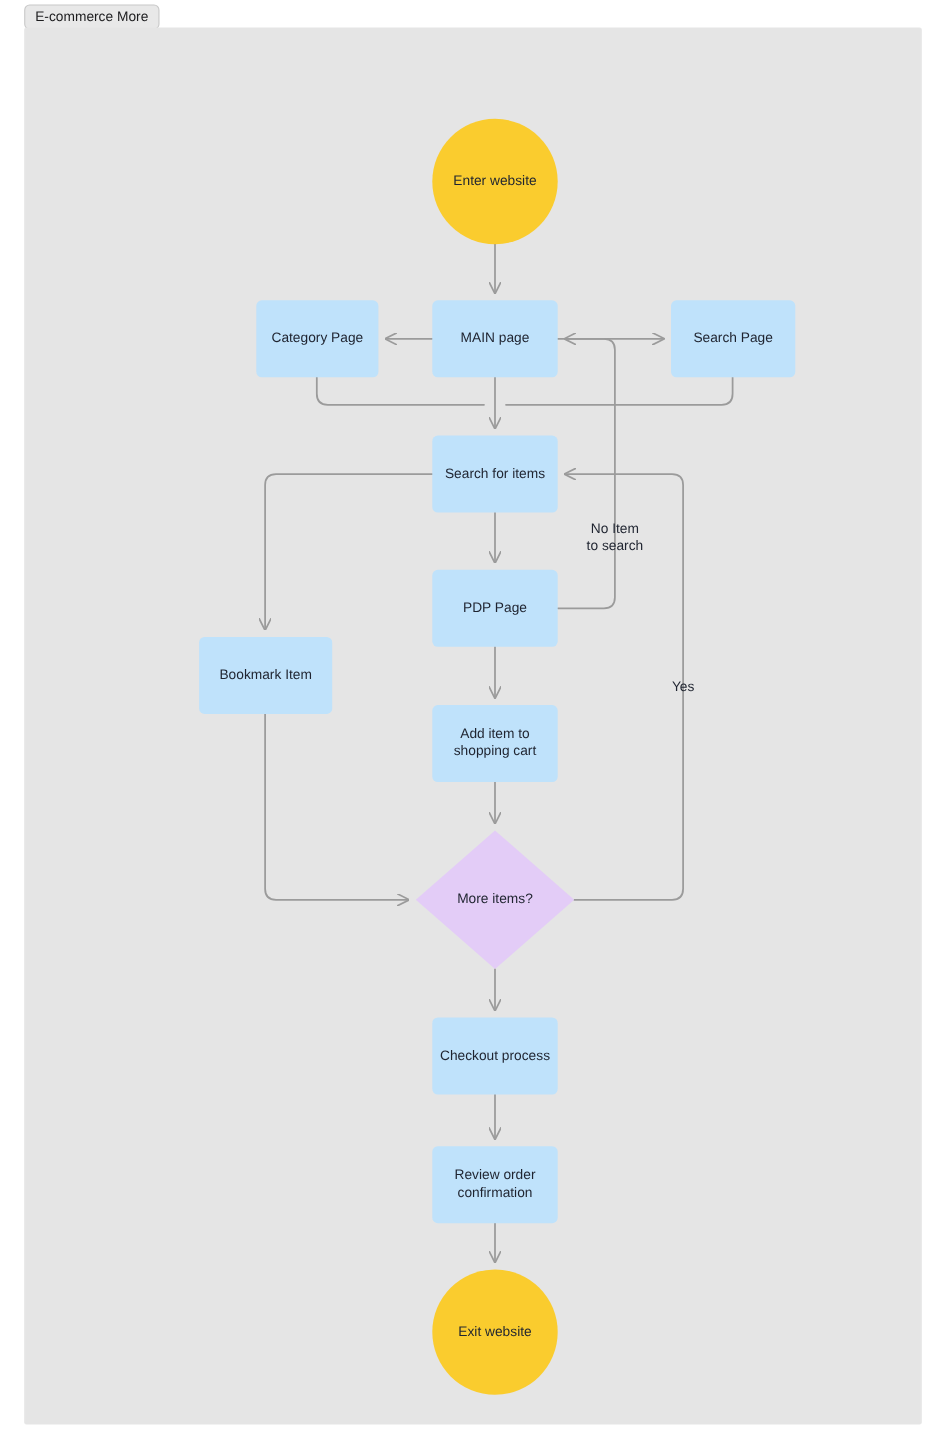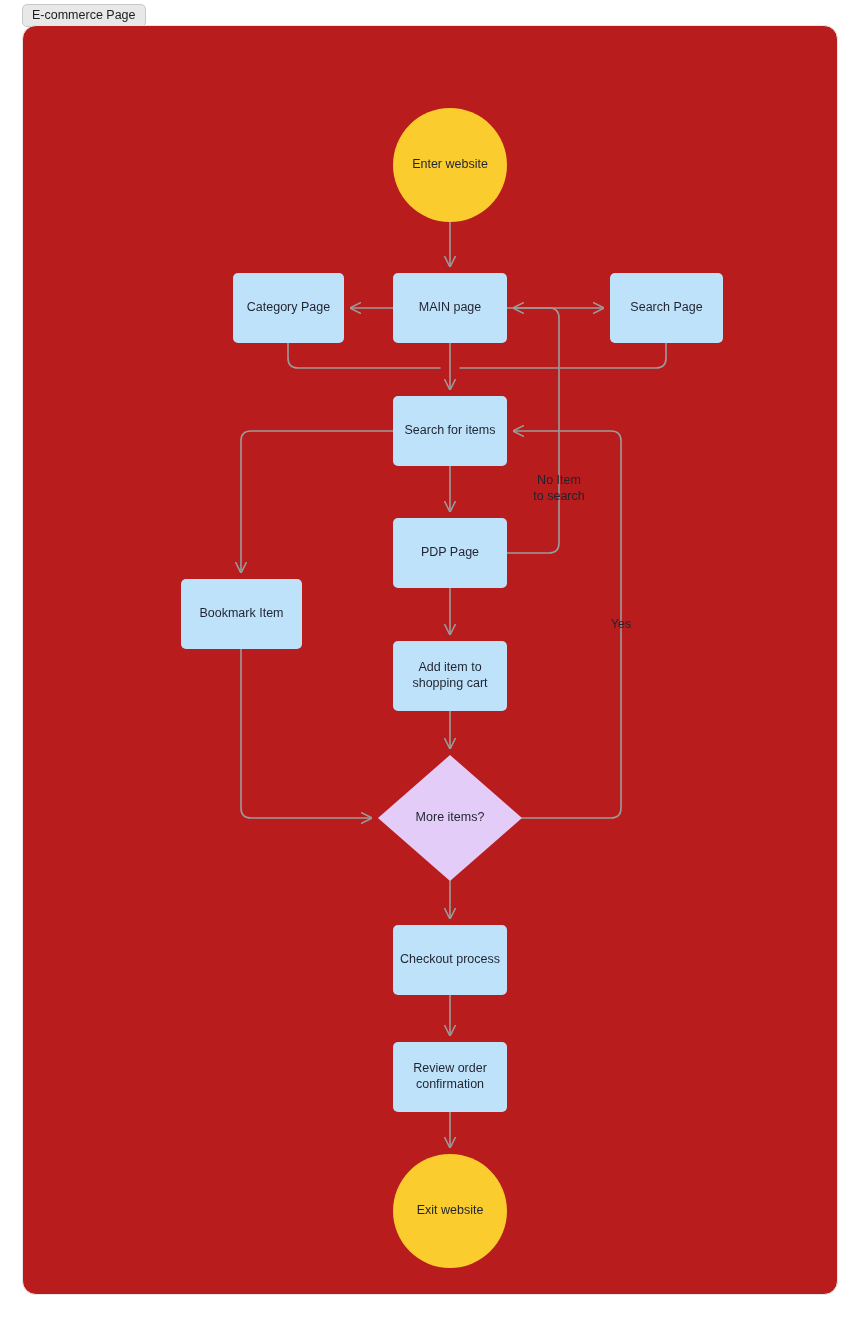--- a/index.html
+++ b/index.html
@@ -33,23 +33,23 @@
     padding: 3px 9px 4px 9px;
     white-space: nowrap;
     font-family: "Liberation Sans", sans-serif;
   }
   .canvas {
     position: absolute;
     left: 22px;
     top: 25px;
     width: 816px;
     height: 1270px;
-    background: #b91c1c;
+    background: #e5e5e5;
     border: 1px solid #e6e6e6;
-    border-radius: 14px;
+    border-radius: 2px;
     box-sizing: border-box;
     overflow: hidden;
   }
   .canvas svg {
     position: absolute;
     left: -22px;
     top: -25px;
   }
   .node-label {
     font-family: "Liberation Sans", sans-serif;
@@ -70,21 +70,21 @@
     stroke: #9b9b9b;
     stroke-width: 1.6;
     stroke-linecap: round;
     stroke-linejoin: round;
   }
 </style>
 </head>
 <body>
 
 <div class="tab-bar">
-  <div class="doc-tab">E-commerce Page</div>
+  <div class="doc-tab">E-commerce More</div>
 </div>
 
 <div class="canvas">
 <svg width="860" height="1320" viewBox="0 0 860 1320" xmlns="http://www.w3.org/2000/svg">
   <defs>
     <marker id="arrow" viewBox="0 0 10 10" refX="9" refY="5" markerWidth="7" markerHeight="7" orient="auto-start-reverse">
       <path d="M 0 0 L 10 5 L 0 10" fill="none" stroke="#9b9b9b" stroke-width="1.4" stroke-linecap="round" stroke-linejoin="round"></path>
     </marker>
   </defs>
 

